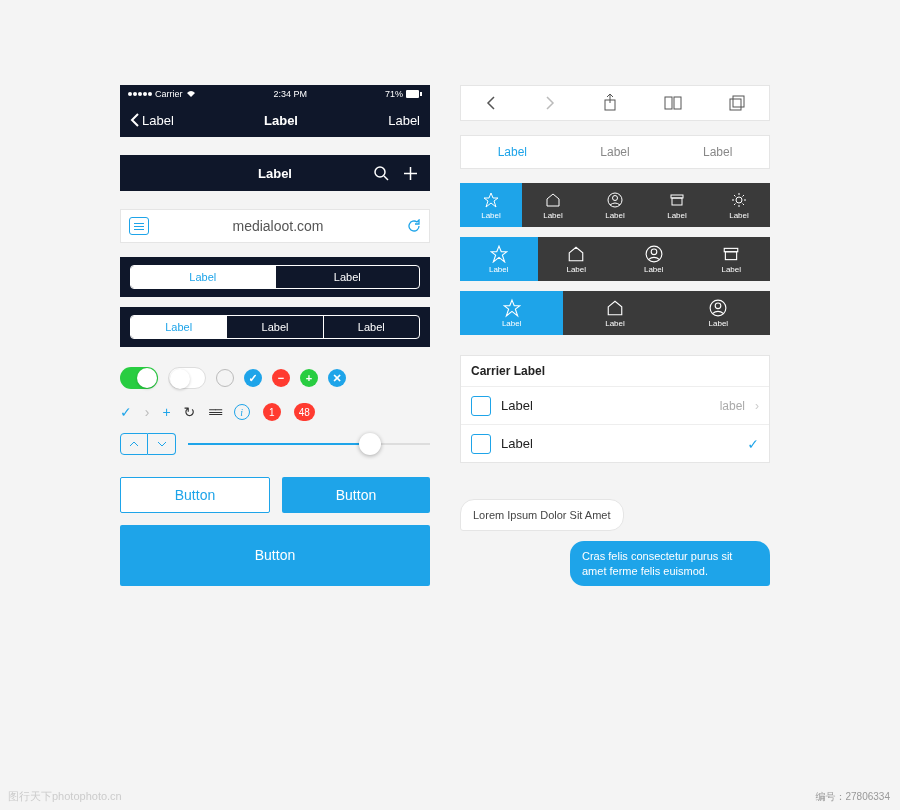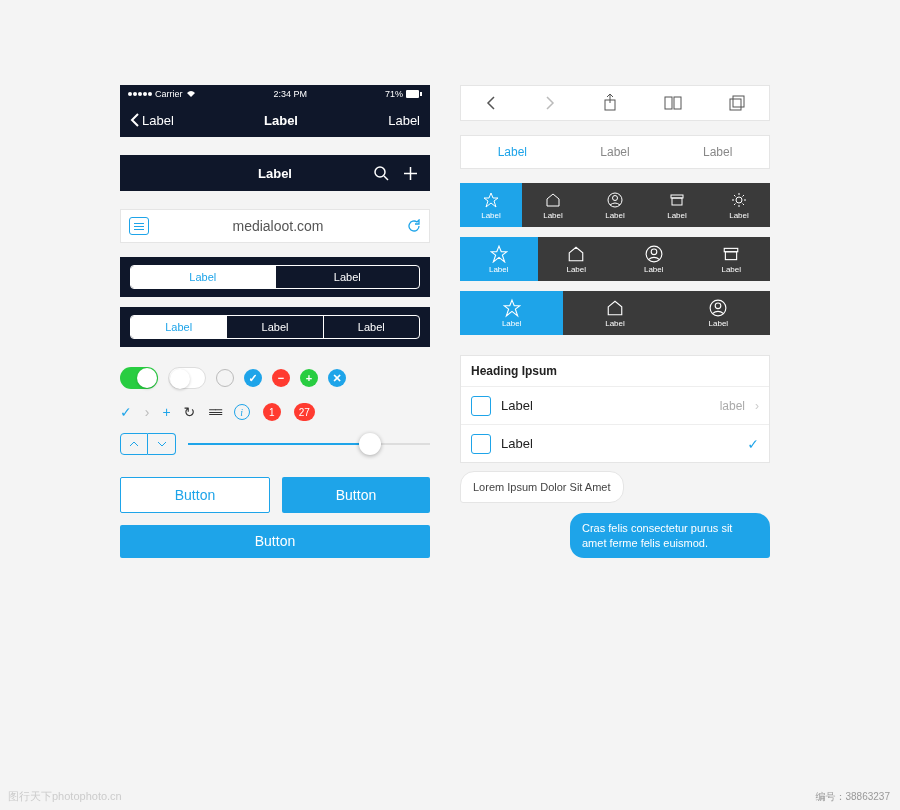--- a/index.html
+++ b/index.html
@@ -89,21 +89,21 @@
 .list-section{background:#fff;margin-top:20px;border:1px solid #e5e5e5}
 .list-header{font-size:12px;font-weight:600;padding:8px 10px;color:#222}
 .list-row{height:38px;display:flex;align-items:center;padding:0 10px;border-top:1px solid #eee;gap:10px}
 .checkbox{width:20px;height:20px;border:1.5px solid #1ea4e9;border-radius:3px}
 .list-label{font-size:13px;color:#222;flex:1}
 .list-detail{font-size:12px;color:#aaa}
 .chev{color:#ccc;font-size:12px}
 .checkmark-r{color:#1ea4e9;font-size:14px}
 
 
-.bubble{max-width:200px;padding:8px 12px;border-radius:14px;font-size:11px;margin-top:8px;line-height:1.3}
+.bubble{max-width:200px;padding:8px 12px;border-radius:14px;font-size:11px;margin-top:36px;line-height:1.3}
 .bubble-in{background:#fff;border:1px solid #e5e5e5;color:#444;align-self:flex-start;border-bottom-left-radius:3px}
 .bubble-out{background:#1ea4e9;color:#fff;align-self:flex-end;border-bottom-right-radius:3px;margin-top:10px}
 
 .watermark{position:absolute;left:8px;bottom:6px;font-size:11px;color:#bbb;opacity:.7}
 .imgid{position:absolute;right:10px;bottom:6px;font-size:10px;color:#999}
 
 svg{display:block}
 </style>
 </head>
 <body>
@@ -204,21 +204,21 @@
     </div>
 
     <div class="misc-row">
       <span>✓</span>
       <span style="color:#bbb">›</span>
       <span>+</span>
       <span style="color:#333">↻</span>
       <span style="color:#333;letter-spacing:-2px">≡≡</span>
       <span class="info-circ">i</span>
       <span class="badge">1</span>
-      <span class="badge">27</span>
+      <span class="badge">48</span>
     </div>
 
     <div class="step-slide">
       <div class="stepper">
         <div class="step-btn">
             <svg width="10" height="6">
               <path d="M1 5L5 1L9 5" stroke="#1ea4e9" fill="none"></path>
             </svg>
           </div>
         <div class="step-btn">
@@ -380,21 +380,21 @@
               <circle cx="8" cy="8" r="7" stroke="#fff" fill="none"></circle>
               <circle cx="8" cy="6" r="2.5" stroke="#fff" fill="none"></circle>
               <path d="M3 13Q8 9 13 13" stroke="#fff" fill="none"></path>
             </svg>
           </div>
           <span>Label</span>
         </div>
     </div>
 
     <div class="list-section">
-      <div class="list-header">Heading Ipsum</div>
+      <div class="list-header">Carrier Label</div>
       <div class="list-row">
         <div class="checkbox"></div>
         <span class="list-label">Label</span>
         <span class="list-detail">label</span>
         <span class="chev">›</span>
       </div>
       <div class="list-row">
         <div class="checkbox"></div>
         <span class="list-label">Label</span>
         <span class="checkmark-r">✓</span>
@@ -402,13 +402,13 @@
     </div>
 
     <div style="display:flex;flex-direction:column">
       <div class="bubble bubble-in">Lorem Ipsum Dolor Sit Amet</div>
       <div class="bubble bubble-out">Cras felis consectetur purus sit amet ferme felis euismod.</div>
     </div>
   </div>
 </div>
 
 <div class="watermark">图行天下photophoto.cn</div>
-<div class="imgid">编号：38863237</div>
+<div class="imgid">编号：27806334</div>
 
 </body></html>

